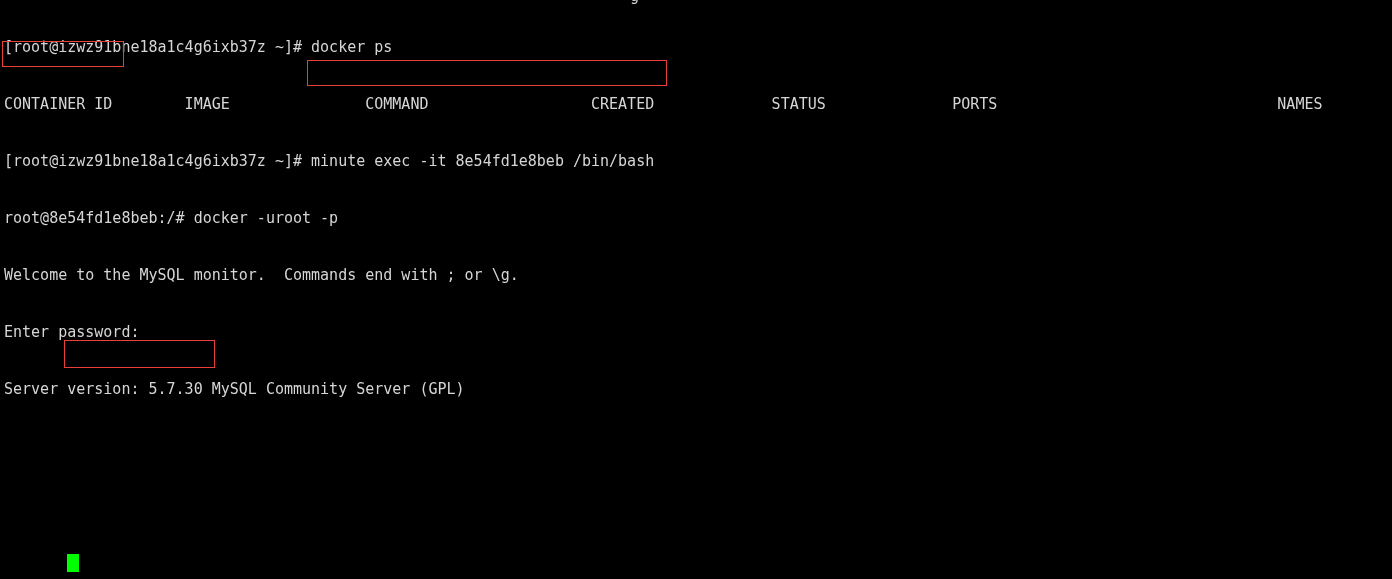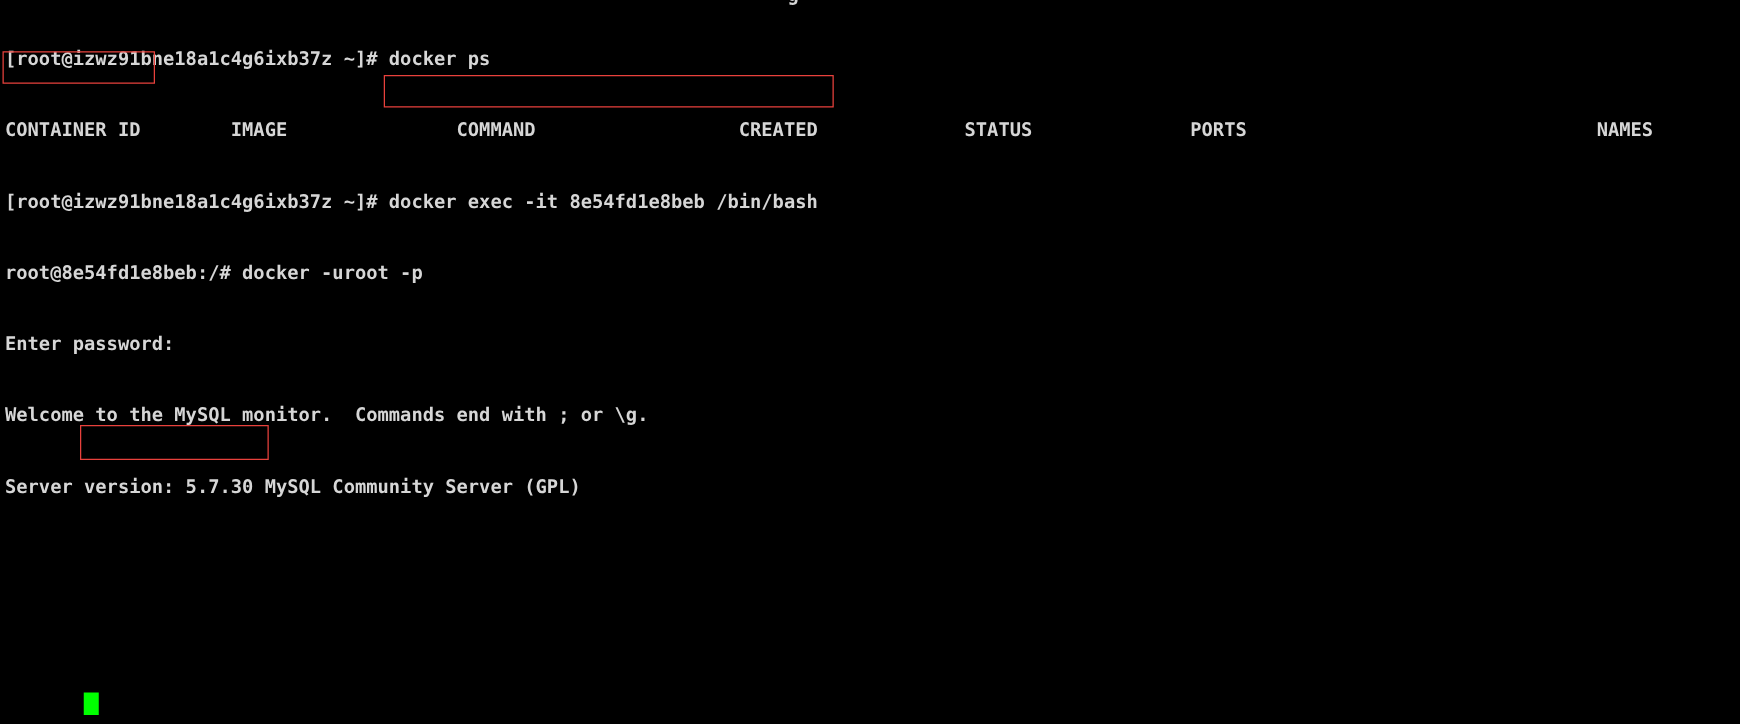--- a/index.html
+++ b/index.html
@@ -17,21 +17,20 @@
     position: relative;
     width: 1392px;
     height: 579px;
     background: #000000;
     color: #d6d6d6;
     font-family: "DejaVu Sans Mono", "Liberation Mono", monospace;
     font-size: 15px;
     line-height: 19px;
     padding: 0;
     box-sizing: border-box;
-    font-weight: bold;
   }
   .screen {
     position: absolute;
     left: 4px;
     top: 0px;
     white-space: pre;
     font-size: 15px;
     line-height: 19px;
     letter-spacing: 0px;
   }
@@ -93,24 +92,24 @@
 </head>
 <body>
 
 <div id="terminal">
 
   <div id="top-clip">g</div>
 
   <div class="screen">
     <div class="line">[root@izwz91bne18a1c4g6ixb37z ~]# docker ps</div>
     <div class="line">CONTAINER ID        IMAGE               COMMAND                  CREATED             STATUS              PORTS                               NAMES</div>
-    <div class="line">[root@izwz91bne18a1c4g6ixb37z ~]# docker exec -it 8e54fd1e8beb /bin/bash</div>
+    <div class="line">[root@izwz91bne18a1c4g6ixb37z ~]# minute exec -it 8e54fd1e8beb /bin/bash</div>
     <div class="line">root@8e54fd1e8beb:/# docker -uroot -p</div>
+    <div class="line">Welcome to the MySQL monitor.  Commands end with ; or \g.</div>
     <div class="line">Enter password:</div>
-    <div class="line">Welcome to the MySQL monitor.  Commands end with ; or \g.</div>
     <div class="line">Server version: 5.7.30 MySQL Community Server (GPL)</div>
     <div class="line blank"></div>
     
     
     
     
     
     
     
     

